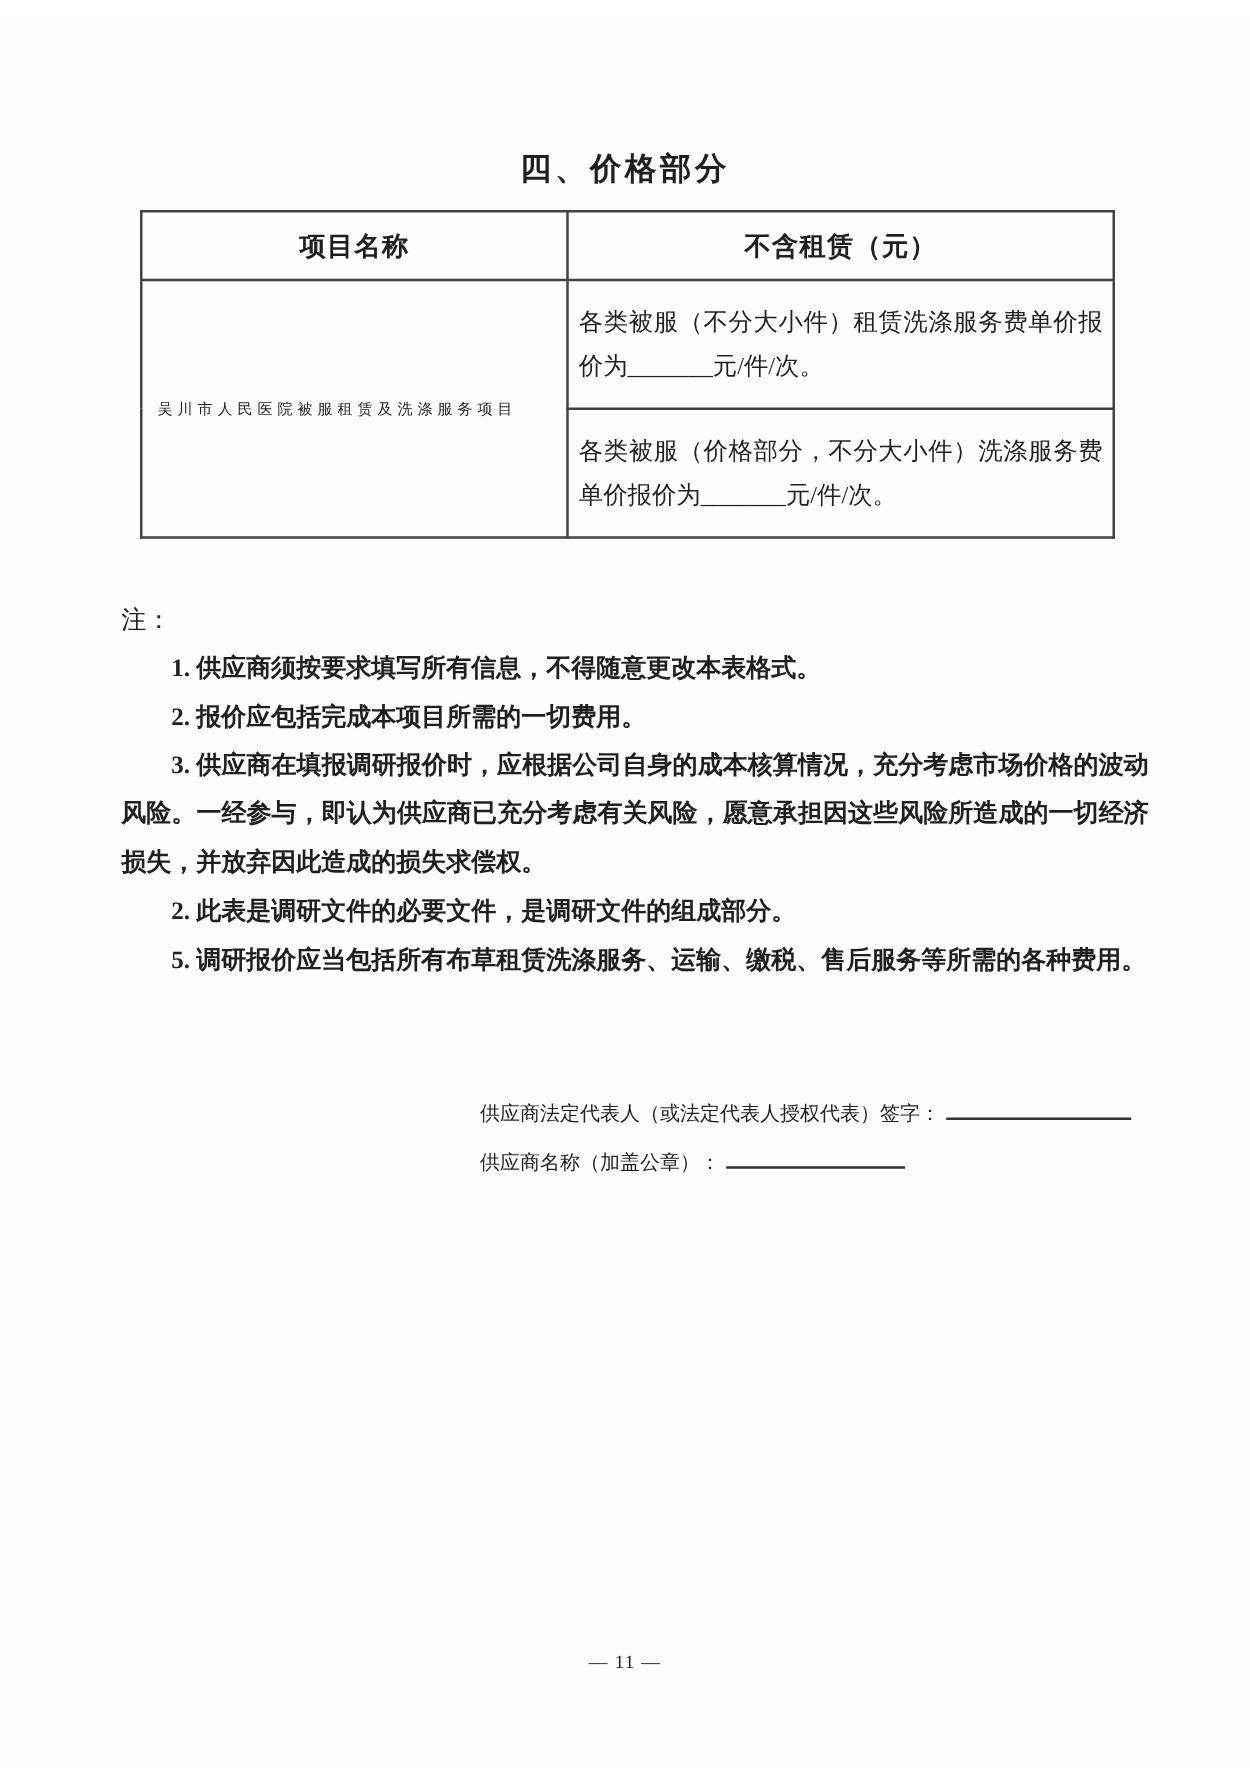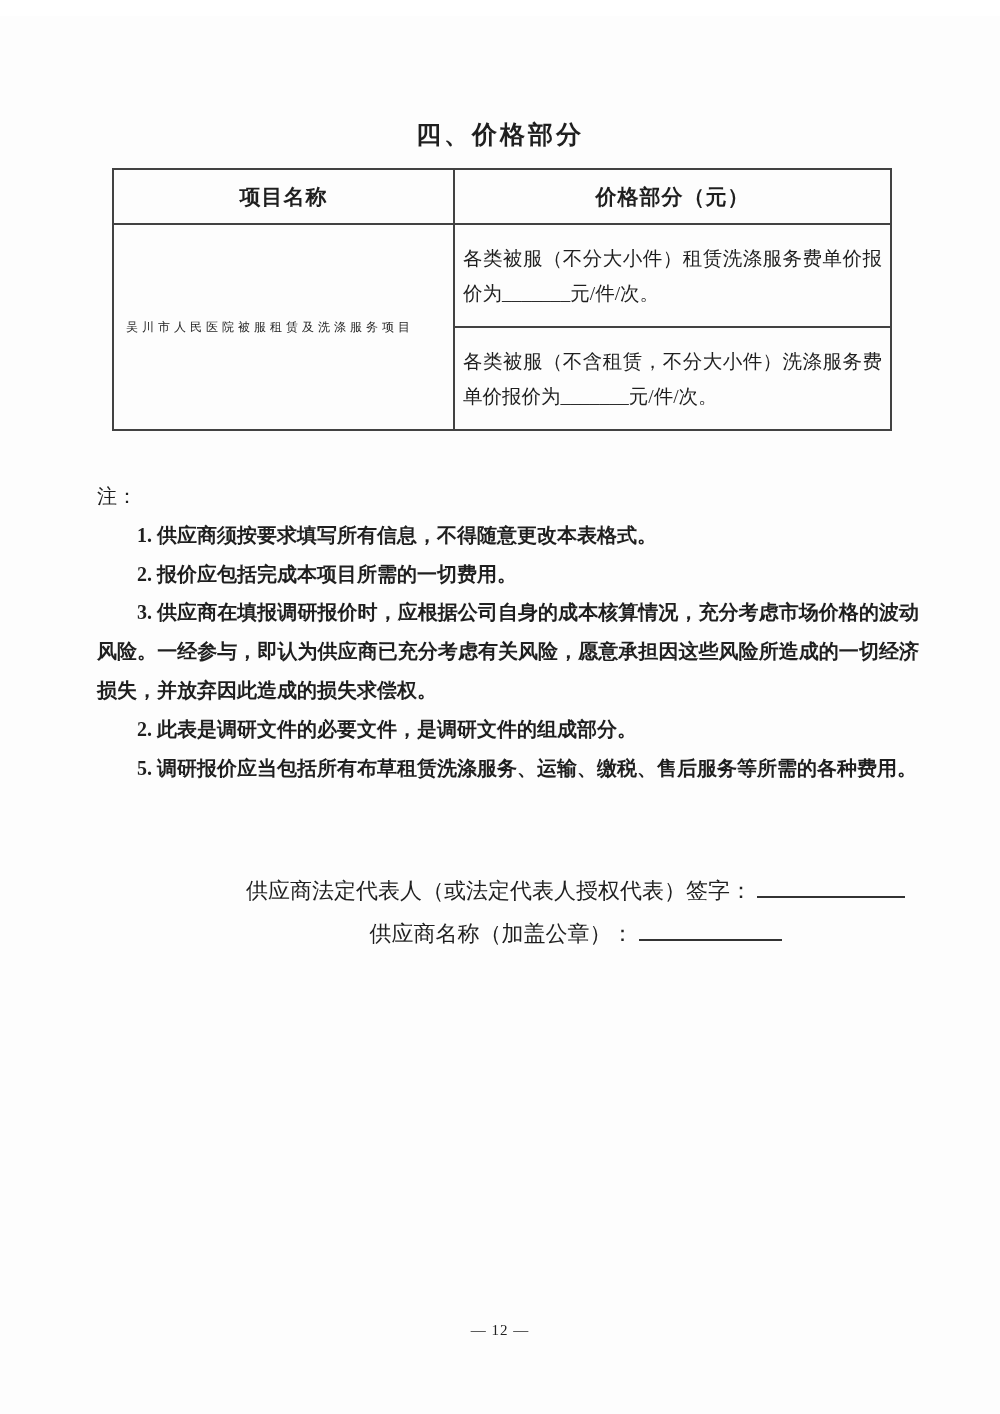--- a/index.html
+++ b/index.html
@@ -71,22 +71,22 @@
   }
   .notes p {
     text-indent: 2em;
     text-align: justify;
     font-weight: bold;
   }
   .signature {
     position: absolute;
     right: 95px;
     top: 860px;
-    text-align: center;
-    font-size: 22px;
+    text-align: left;
+    font-size: 16px;
   }
   .sig-row { margin-bottom: 13px; white-space: nowrap; }
   .sig-blank {
     display: inline-block;
     width: 148px;
     height: 20px;
     margin-left: 5px;
     border-bottom: 2px solid #333333;
     vertical-align: baseline;
   }
@@ -115,28 +115,28 @@
   <div class="doc-title">四、价格部分</div>
 
   <table class="price-table">
     <colgroup>
       <col style="width:341px">
       <col style="width:437px">
     </colgroup>
     <tbody>
       <tr>
         <th>项目名称</th>
-        <th>价格部分（元）</th>
+        <th>不含租赁（元）</th>
       </tr>
       <tr>
         <td class="project-cell" rowspan="2">吴川市人民医院被服租赁及洗涤服务项目</td>
         <td class="quote-cell">各类被服（不分大小件）租赁洗涤服务费单价报价为_______元/件/次。</td>
       </tr>
       <tr>
-        <td class="quote-cell">各类被服（不含租赁，不分大小件）洗涤服务费单价报价为_______元/件/次。</td>
+        <td class="quote-cell">各类被服（价格部分，不分大小件）洗涤服务费单价报价为_______元/件/次。</td>
       </tr>
     </tbody>
   </table>
 
   <div class="notes">
     <div>注：</div>
     <p>1. 供应商须按要求填写所有信息，不得随意更改本表格式。</p>
     <p>2. 报价应包括完成本项目所需的一切费用。</p>
     <p>3. 供应商在填报调研报价时，应根据公司自身的成本核算情况，充分考虑市场价格的波动风险。一经参与，即认为供应商已充分考虑有关风险，愿意承担因这些风险所造成的一切经济损失，并放弃因此造成的损失求偿权。</p>
     <p>2. 此表是调研文件的必要文件，是调研文件的组成部分。</p>
@@ -145,15 +145,15 @@
 
   <div class="signature">
     <div class="sig-row">
       <span>供应商法定代表人（或法定代表人授权代表）签字：</span><span class="sig-blank"></span>
     </div>
     <div class="sig-row">
       <span>供应商名称（加盖公章）：</span><span class="sig-blank company"></span>
     </div>
   </div>
 
-  <div class="page-footer">— 12 —</div>
+  <div class="page-footer">— 11 —</div>
 
 </div>
 
 </body></html>

